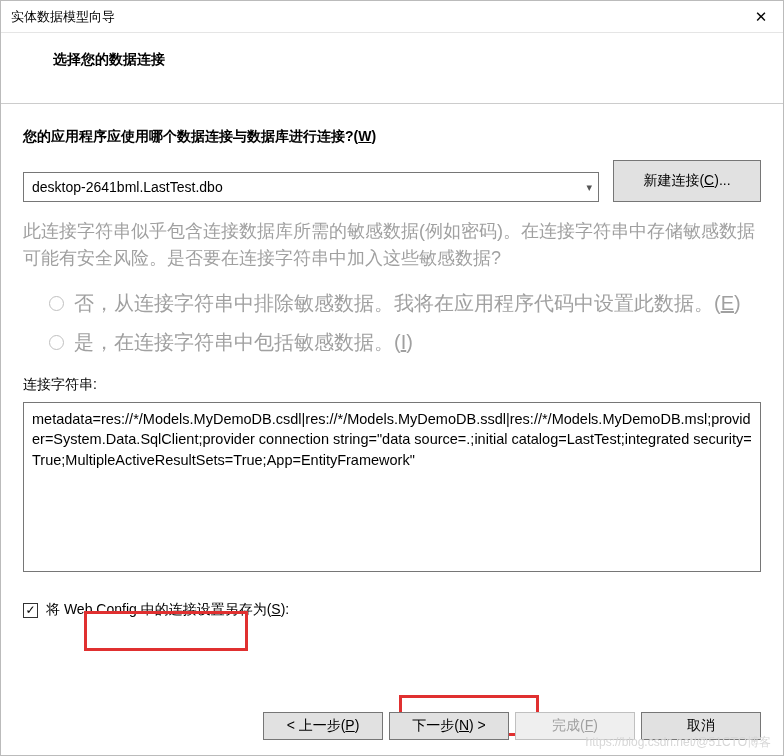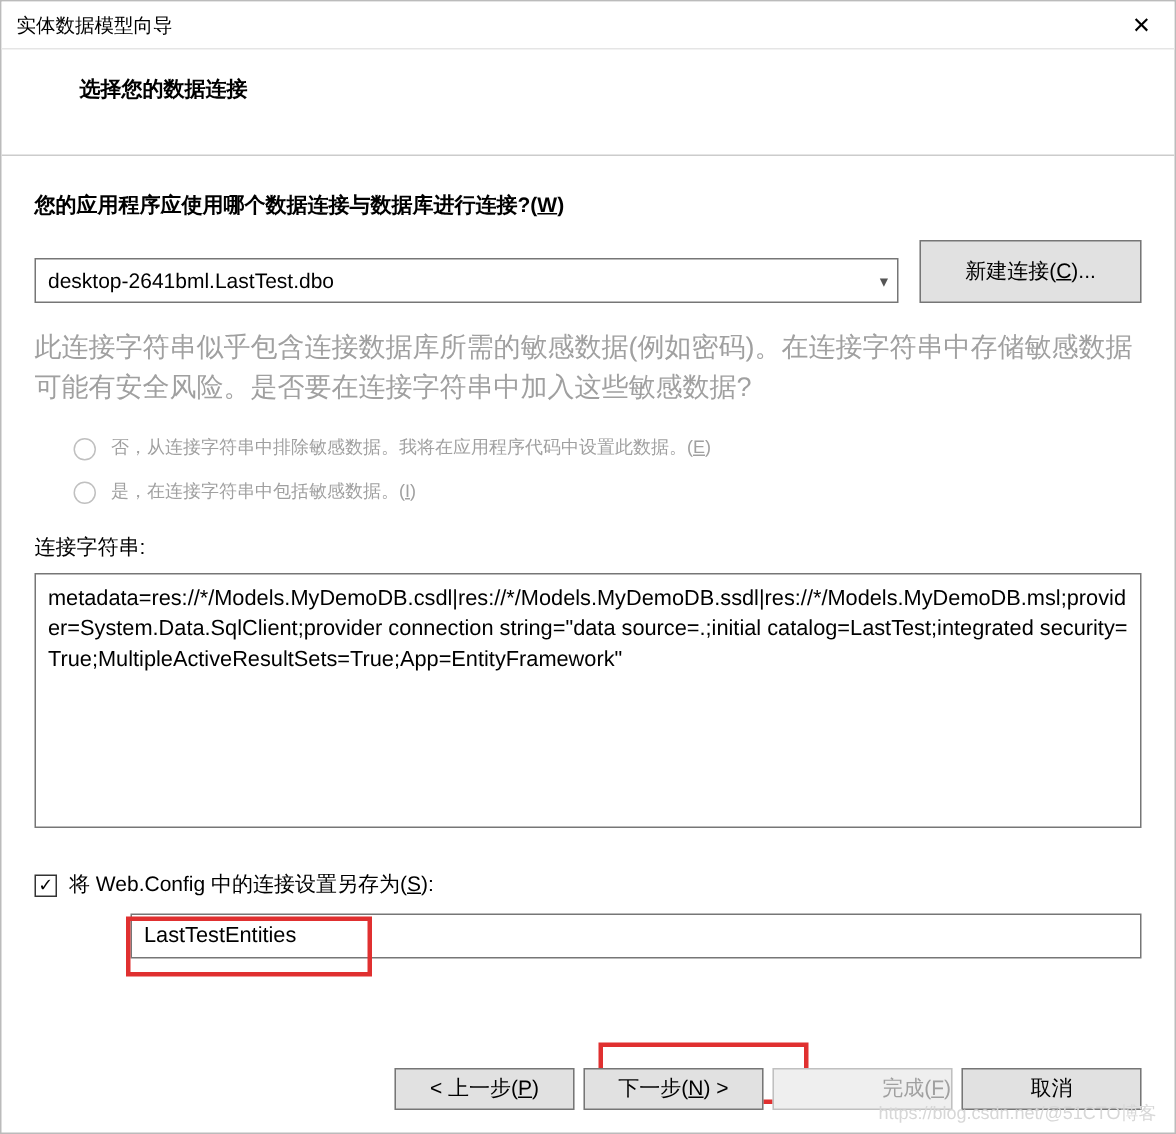--- a/index.html
+++ b/index.html
@@ -61,24 +61,24 @@
       cursor: pointer;
     }
     .new-conn-btn .accel { text-decoration: underline; }
     .info-text {
       color: #a0a0a0;
       font-size: 18px;
       line-height: 1.5;
       margin-bottom: 12px;
     }
     .radio-row {
-      display: flex; align-items: flex-end; gap: 10px;
+      display: flex; align-items: center; gap: 10px;
       padding: 6px 0 6px 26px;
       color: #a0a0a0;
-      font-size: 12px;
+      font-size: 20px;
     }
     .radio-circle {
       width: 15px; height: 15px; border: 1px solid #c0c0c0; border-radius: 50%;
       display: inline-block;
     }
     .radio-row .accel { text-decoration: underline; }
     .cs-label { font-size: 14px; margin: 14px 0 8px 0; }
     .cs-box {
       width: 100%;
       height: 170px;
@@ -145,21 +145,20 @@
       background: #e1e1e1;
       font-size: 14px;
       cursor: pointer;
       font-family: inherit;
     }
     .wiz-btn.disabled {
       color: #a0a0a0;
       border-color: #c0c0c0;
       background: #efefef;
       cursor: default;
-      text-align: right;
     }
     .wiz-btn .accel { text-decoration: underline; }
     .watermark {
       position: absolute;
       right: 12px; bottom: 4px;
       color: #d7d7d7;
       font-size: 12px;
       pointer-events: none;
     }
   </style>
@@ -216,23 +215,20 @@
   </div>
 
   <div class="cs-label">连接字符串:</div>
   <textarea class="cs-box" readonly="" style="">metadata=res://*/Models.MyDemoDB.csdl|res://*/Models.MyDemoDB.ssdl|res://*/Models.MyDemoDB.msl;provider=System.Data.SqlClient;provider connection string="data source=.;initial catalog=LastTest;integrated security=True;MultipleActiveResultSets=True;App=EntityFramework"</textarea>
 
   <div class="save-row">
     <span class="checkbox">✓</span>
     <span><span>将 Web.Config 中的连接设置另存为(</span><span class="accel">S</span><span>):</span></span>
   </div>
 
-  <div class="name-input-wrap">
-    <input class="name-input" value="LastTestEntities" style="">
-  </div>
 
 </div>
 
 <div class="highlight-box-1"></div>
 <div class="highlight-box-2"></div>
 
 <div class="footer">
   <button class="wiz-btn">
     <span>&lt; 上一步(</span><span class="accel">P</span><span>)</span>
   </button>

